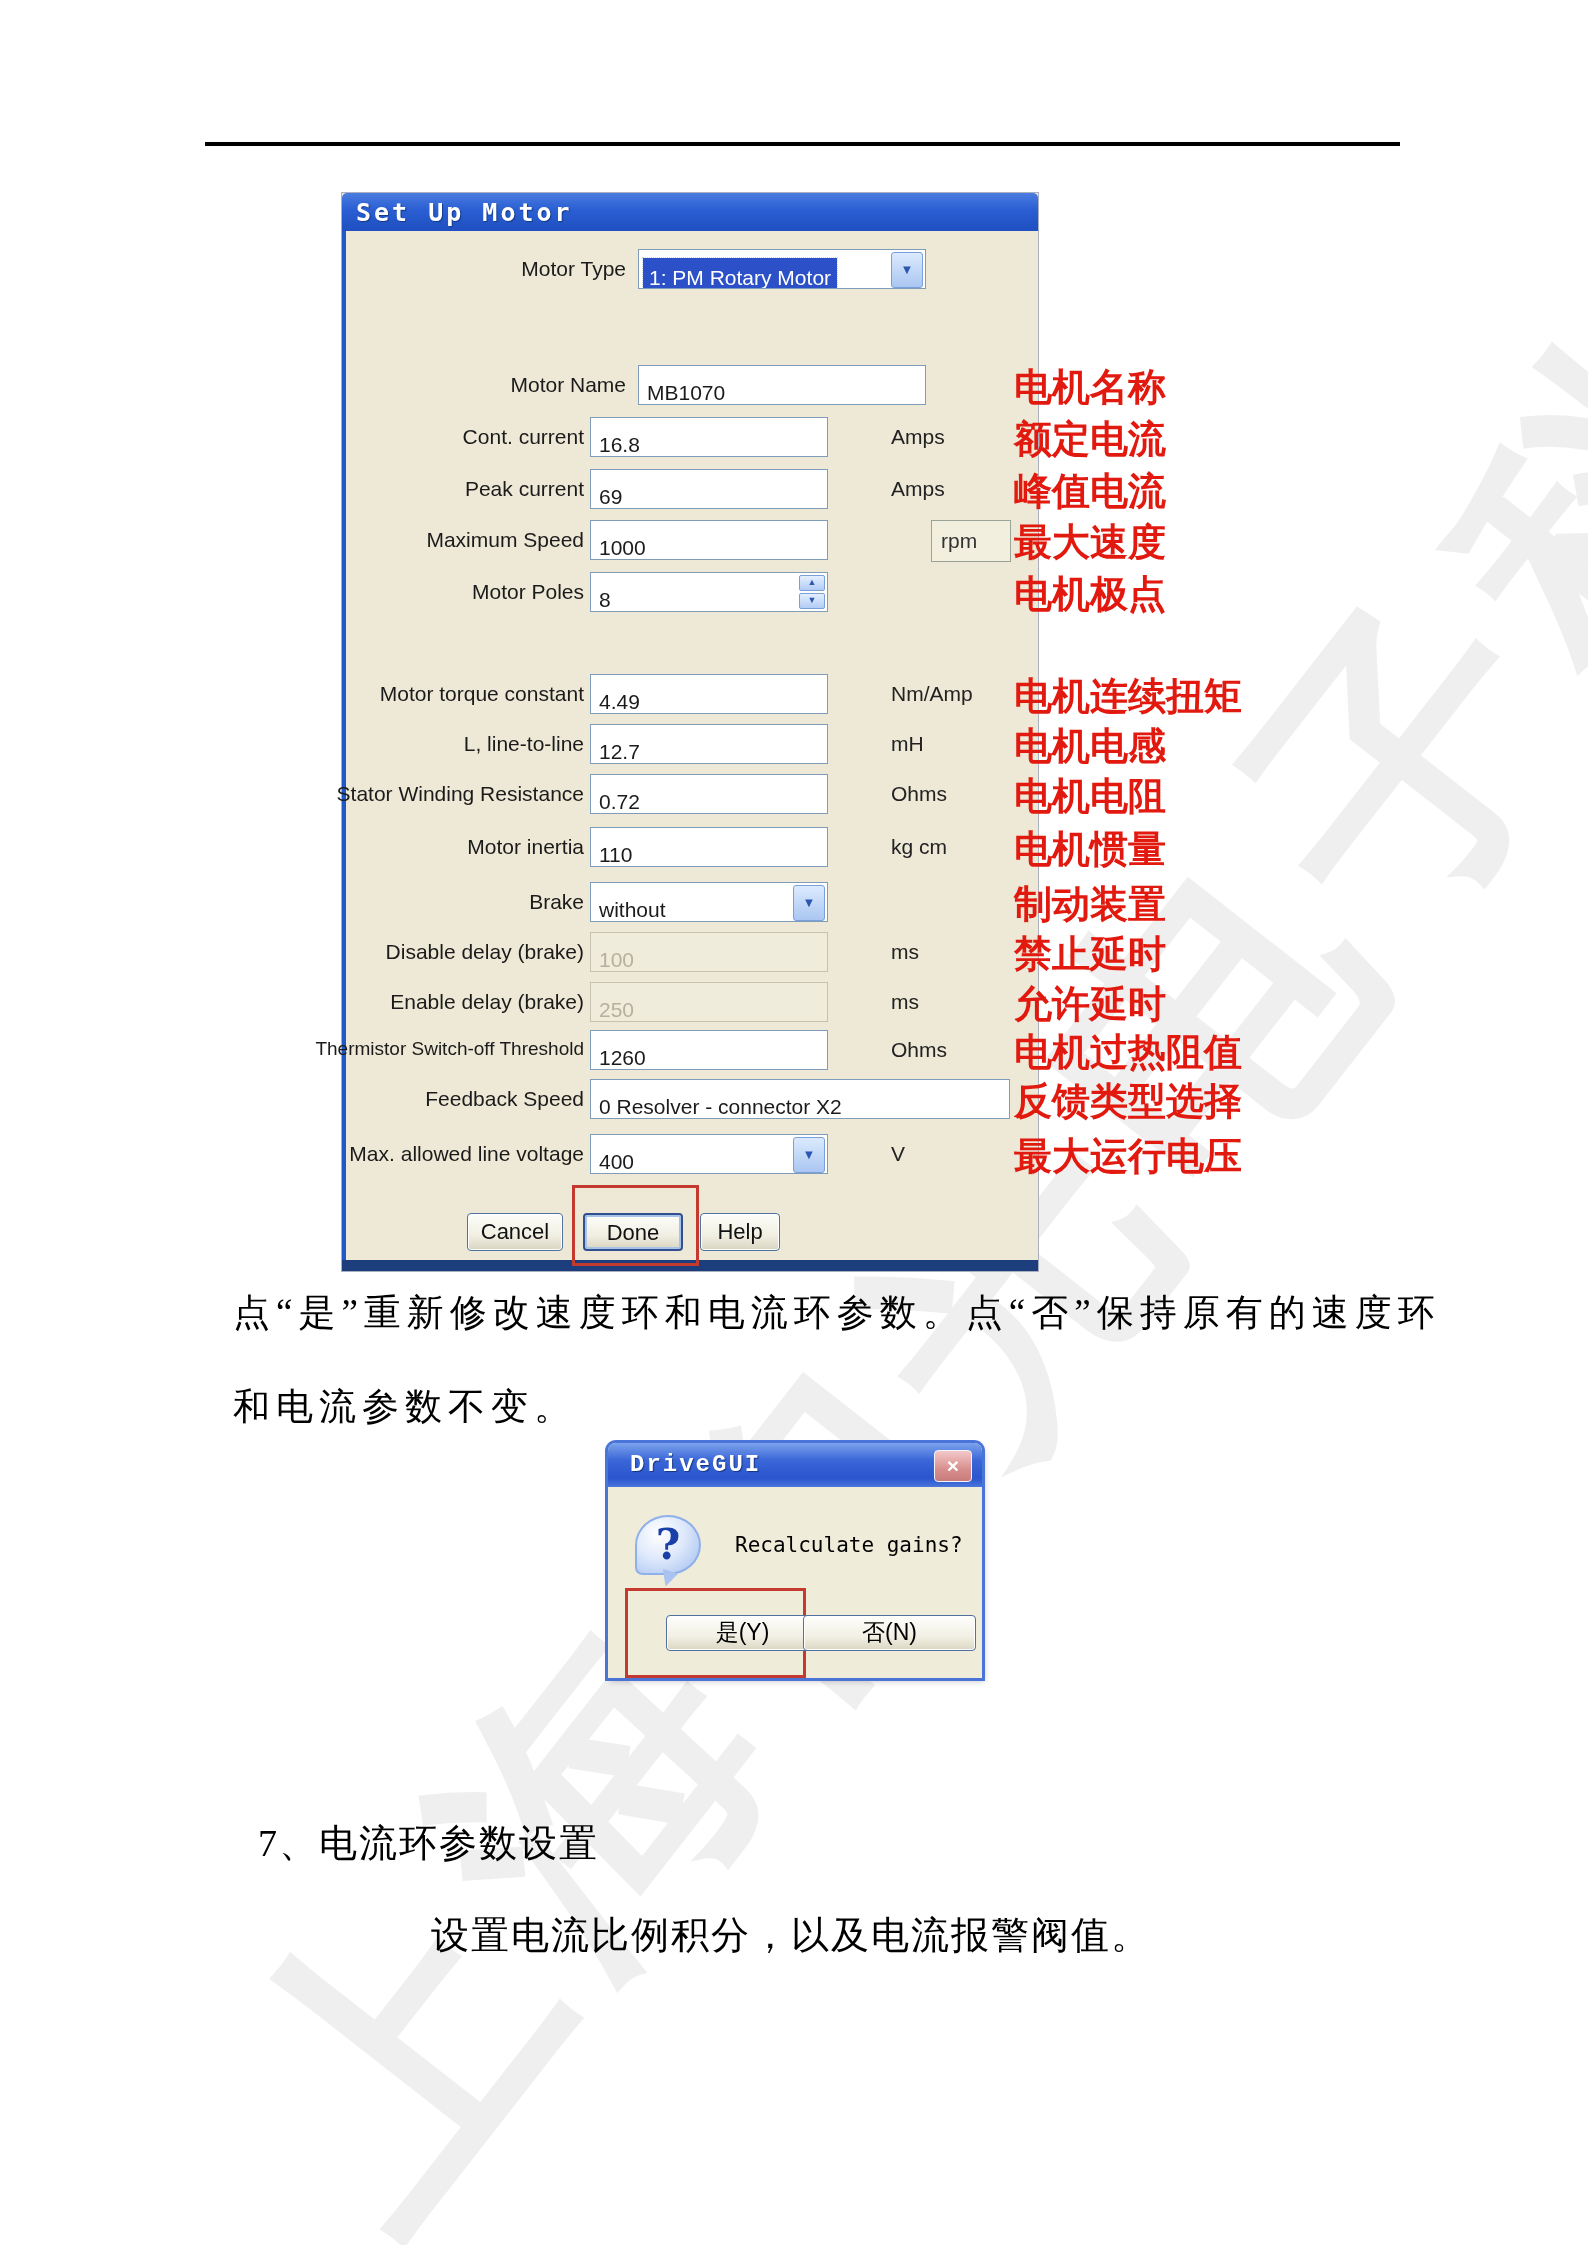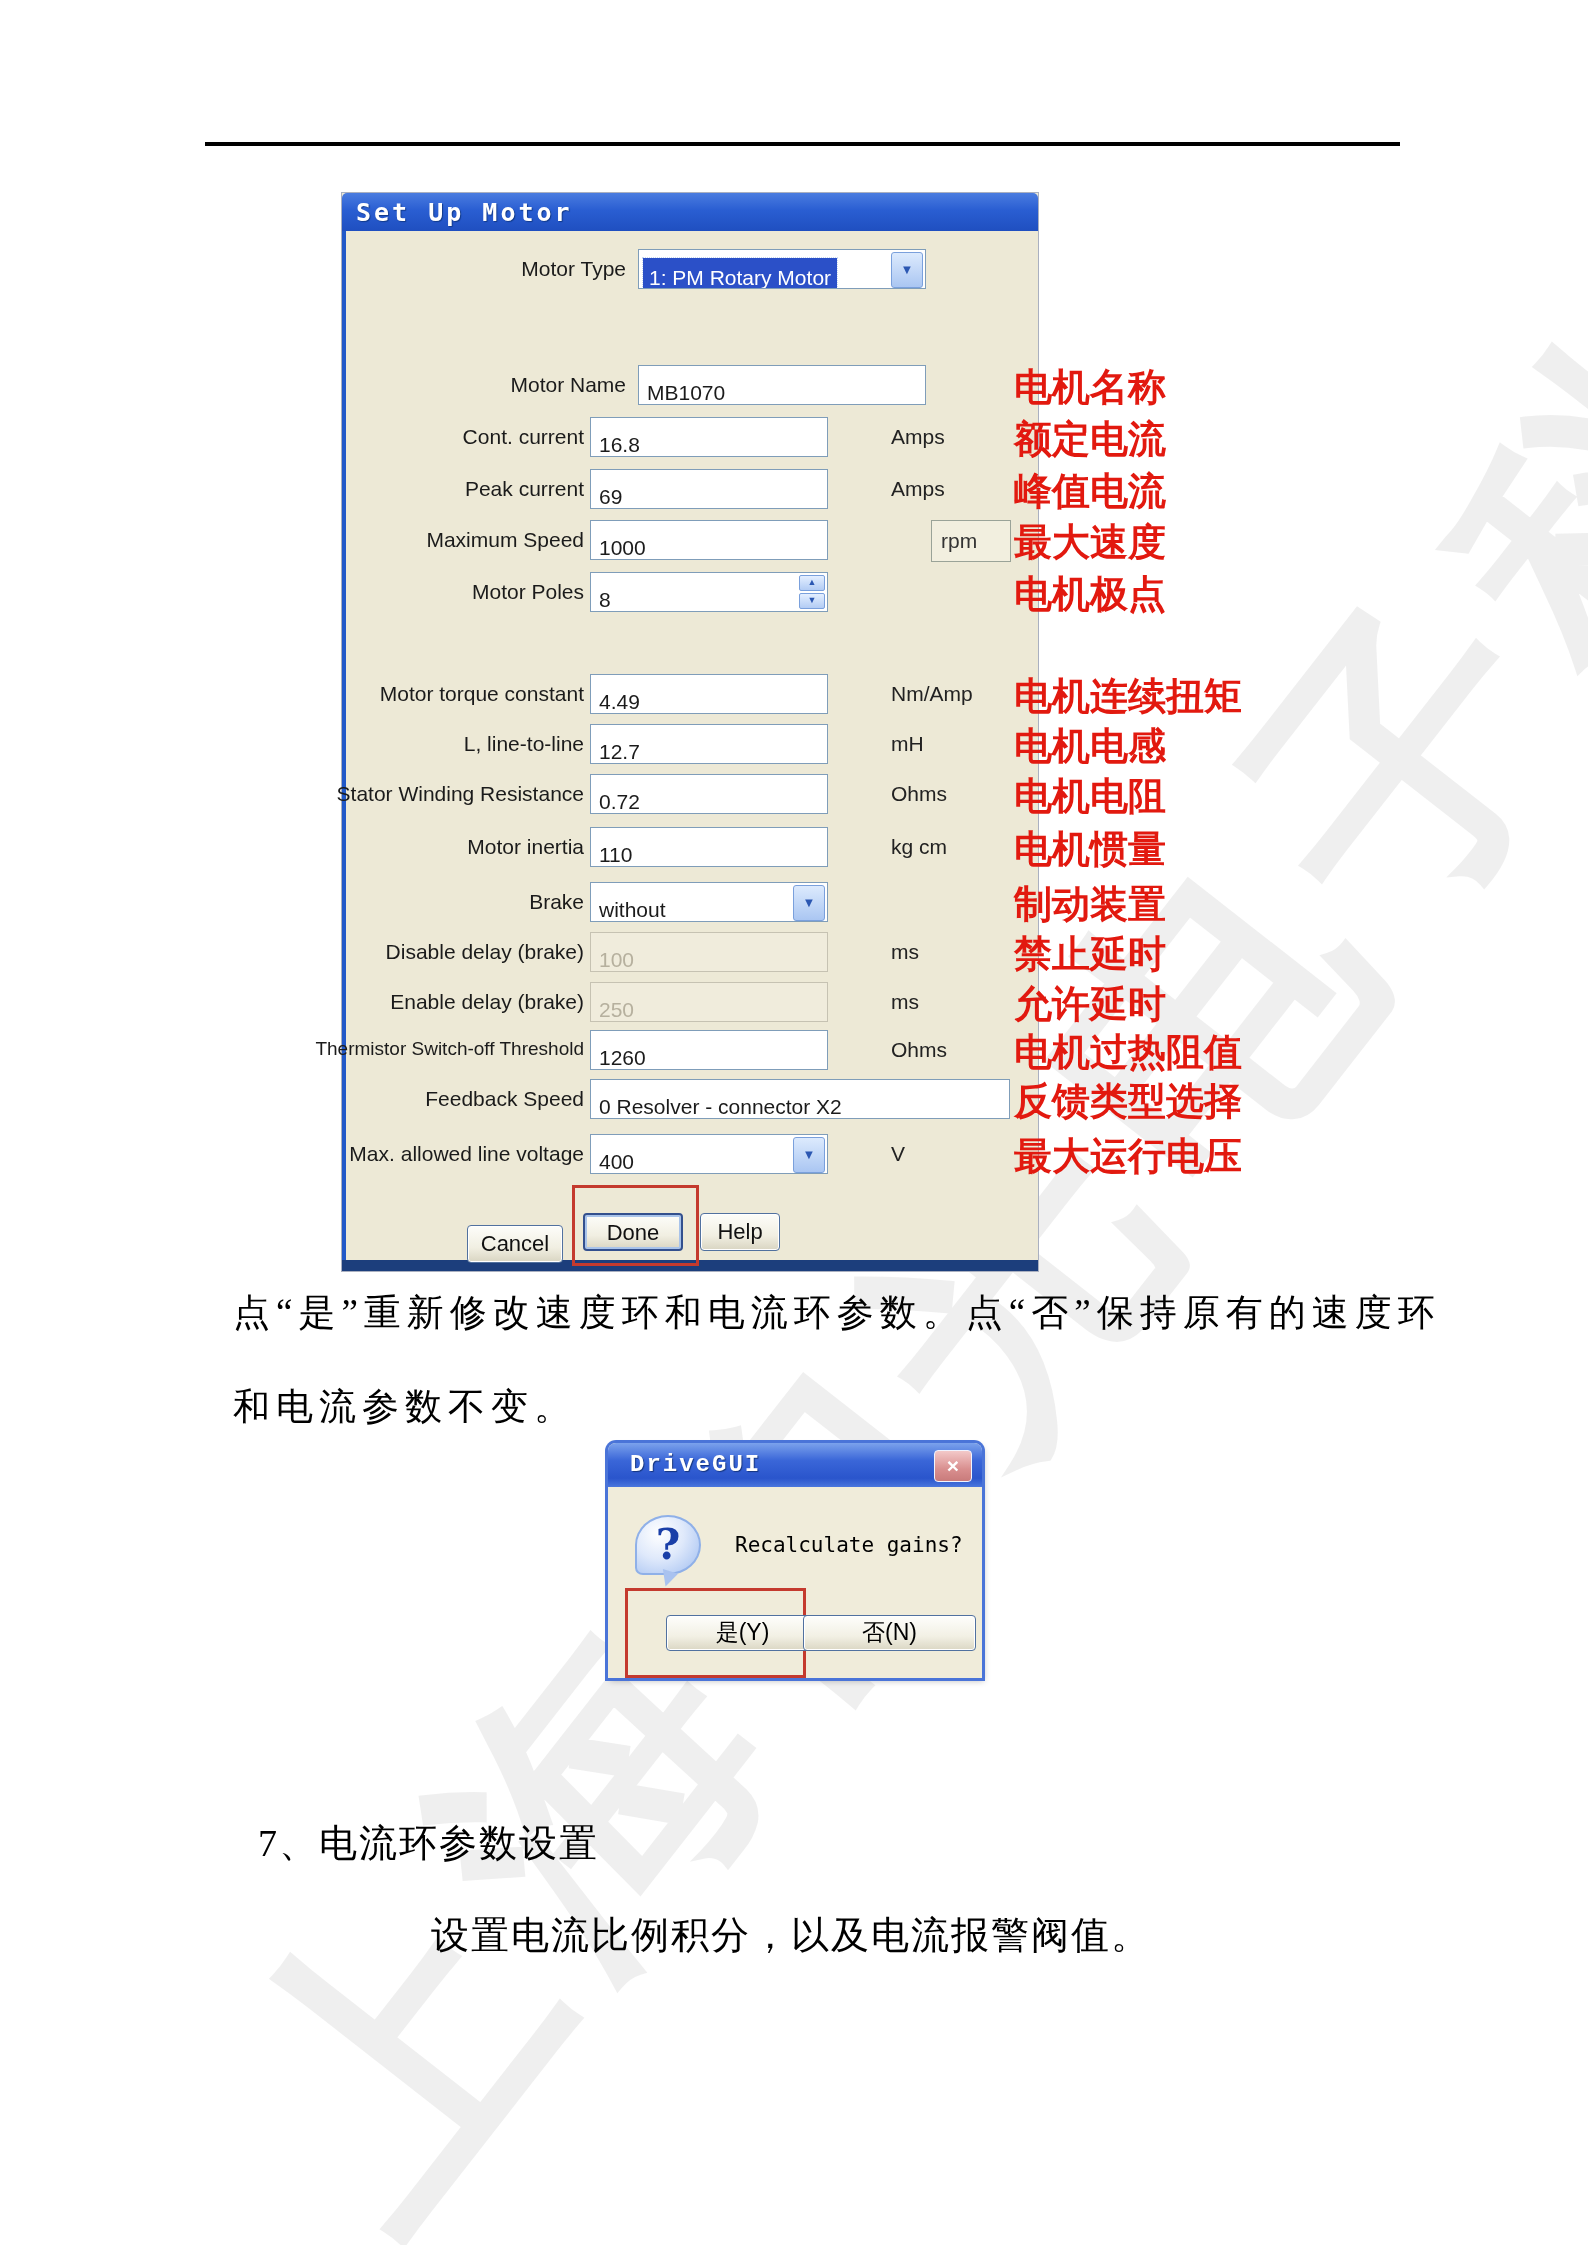--- a/index.html
+++ b/index.html
@@ -306,21 +306,21 @@
         <span class="lbl lbl-b">Max. allowed line voltage</span>
         <div class="fld fld-b">
           <span>400</span>
           <span class="combo-btn">▼</span>
         </div>
         <span class="unit">V</span>
         <span class="ann">最大运行电压</span>
       </div>
 
       <div class="red-rect" style="left:230px; top:992px; width:121px; height:75px;"></div>
-      <div class="xpbtn" style="left:125px; width:96px;margin-top:12px;">Cancel</div>
+      <div class="xpbtn" style="left:125px; width:96px;">Cancel</div>
       <div class="xpbtn done" style="left:241px; width:100px;">Done</div>
       <div class="xpbtn" style="left:358px; width:80px;">Help</div>
     </div>
 
     <div class="para" style="top:1288px">点“是”重新修改速度环和电流环参数。点“否”保持原有的速度环</div>
     <div class="para" style="top:1382px">和电流参数不变。</div>
 
     <div class="msg">
       <div class="msg-titlebar">
         <span class="msg-title">DriveGUI</span>

